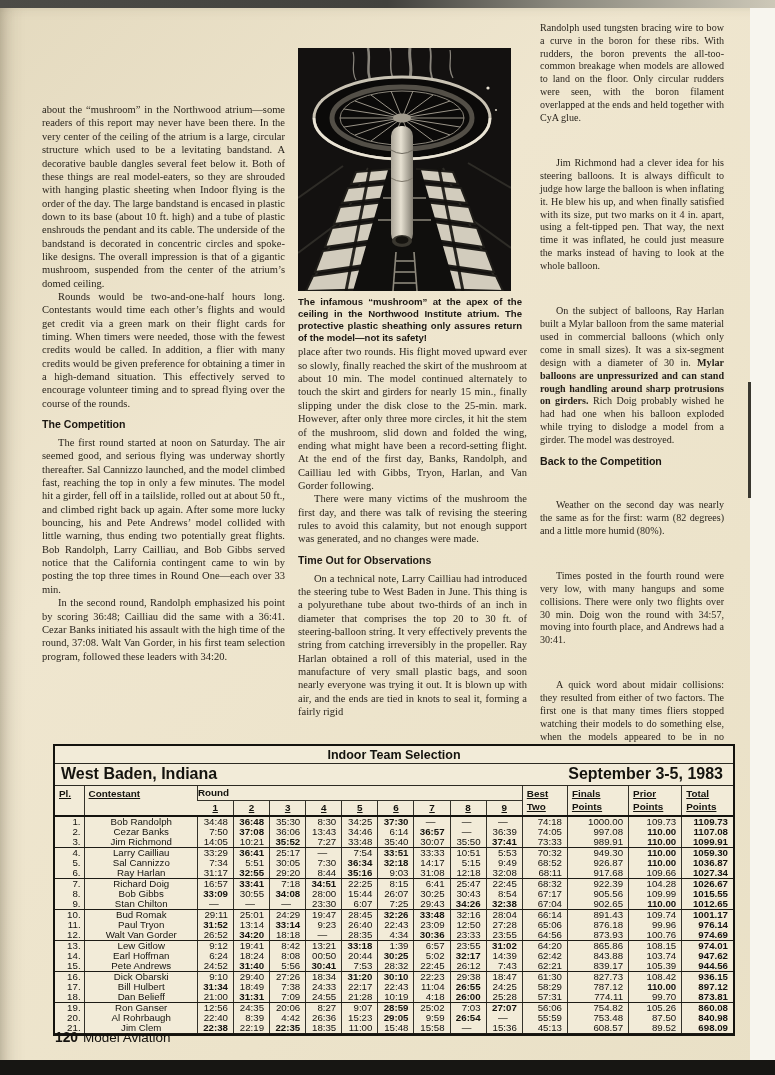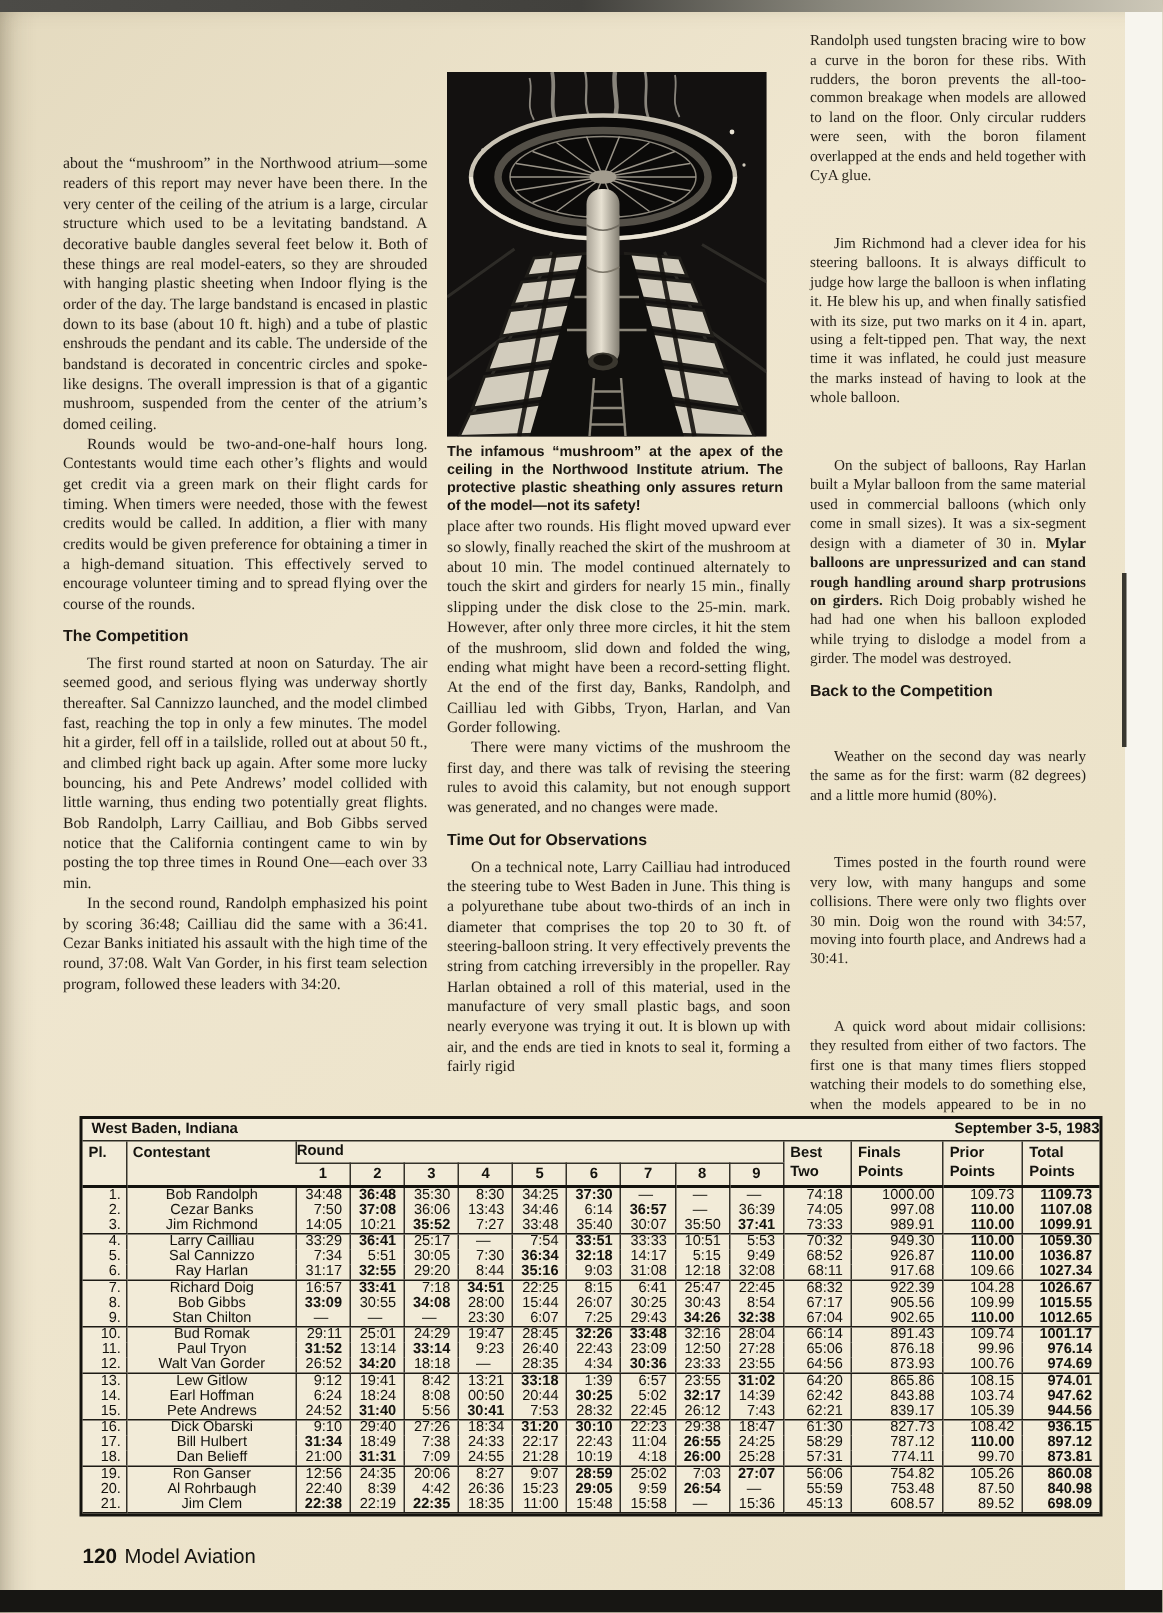--- a/index.html
+++ b/index.html
@@ -30,30 +30,30 @@
     color:#1c1813; margin:8px 0 6px 0; }
 
   .photo-frame { width:213px; height:243px; background:#131110; overflow:hidden; }
   .caption { font-family:"Liberation Sans", sans-serif; font-weight:bold; font-size:9.6px;
     line-height:12.2px; text-align:justify; color:#1c1813; margin:5px 0 1px 0; width:224px; }
 
   .table-box { position:absolute; left:53px; top:744px; width:682px; box-sizing:border-box;
     background:#f2ebd8; border:2px solid #14130e; color:#14130e; }
   .t-title { text-align:center; font-weight:bold; font-size:12.5px; padding:2px 0 1px;
     border-bottom:1px solid #2c2a22; }
-  .t-sub { display:flex; justify-content:space-between; font-weight:bold; font-size:10px;
-    padding:1px 0 2px 6px; border-bottom:1px solid #2c2a22; }
+  .t-sub { display:flex; justify-content:space-between; font-weight:bold; font-size:16px;
+    padding:1px 10px 2px 6px; border-bottom:1px solid #2c2a22; }
   table { width:100%; border-collapse:collapse; table-layout:fixed; }
   th, td { border-left:1px solid #34322a; }
   th:first-child, td:first-child { border-left:none; }
   thead th { font-size:9.9px; font-weight:bold; vertical-align:top; text-align:left;
     padding:1px 2px 0 4px; line-height:13px; white-space:pre-line; }
   thead th.rgroup { text-align:left; border-bottom:1px solid #34322a; padding:0; line-height:14px; }
   thead th.rnum { text-align:center; padding:0; line-height:14px; }
-  thead tr:last-child th, thead th[rowspan] { border-bottom:2px solid #14130e; }
+  thead tr:last-child th, thead th[rowspan] { border-bottom:2px solid #14130e;text-decoration:underline; }
   tbody td { font-size:9.7px; line-height:10px; height:10px; padding:0 5px 0 2px;
     white-space:nowrap; overflow:hidden; }
   td.pl { text-align:right; padding-right:3px; }
   td.name { text-align:center; padding-left:6px; }
   td.num { text-align:right; }
   td.dash { text-align:center; }
   .bold { font-weight:bold; }
   tbody tr:nth-child(3n) td { border-bottom:1.5px solid #1d1b15; }
 
   .footer { position:absolute; left:55px; top:1030px; font-size:13.5px; color:#14120e; }
@@ -189,20 +189,21 @@
         <p class="para"><span>Jim Richmond had a clever idea for his steering balloons. It is always difficult to judge how large the balloon is when inflating it. He blew his up, and when finally satisfied with its size, put two marks on it 4 in. apart, using a felt-tipped pen. That way, the next time it was inflated, he could just measure the marks instead of having to look at the whole balloon.</span></p>
         <p class="para"><span>On the subject of balloons, Ray Harlan built a Mylar balloon from the same material used in commercial balloons (which only come in small sizes). It was a six-segment design with a diameter of 30 in. </span><b>Mylar balloons are unpressurized and can stand rough handling around sharp protrusions on girders.</b><span> Rich Doig probably wished he had had one when his balloon exploded while trying to dislodge a model from a girder. The model was destroyed.</span></p>
         <h3 class="subhead"><span>Back to the Competition</span></h3>
         <p class="para"><span>Weather on the second day was nearly the same as for the first: warm (82 degrees) and a little more humid (80%).</span></p>
         <p class="para"><span>Times posted in the fourth round were very low, with many hangups and some collisions. There were only two flights over 30 min. Doig won the round with 34:57, moving into fourth place, and Andrews had a 30:41.</span></p>
         <p class="para"><span>A quick word about midair collisions: they resulted from either of two factors. The first one is that many times fliers stopped watching their models to do something else, when the models appeared to be in no danger. Despite the lethargic motion of these machines, situations can change rapidly, and the fliers should always be prepared to move swiftly with the balloon. The second factor is that many fliers are reticent to steer because they lack experience, fear damaging the model, and prefer to depend on luck to avoid collision. Steering rules have been in the book for many years, yet the U.S. remains far be-</span></p>
       </div>
   </div>
 
   <div class="table-box">
+    <div class="t-title">Indoor Team Selection</div>
     <div class="t-sub">
       <span>West Baden, Indiana</span>
       <span>September 3-5, 1983</span>
     </div>
     <table>
       <colgroup>
         <col style="width:29px">
           <col style="width:113px">
         <col style="width:36px">
           <col style="width:36px">

